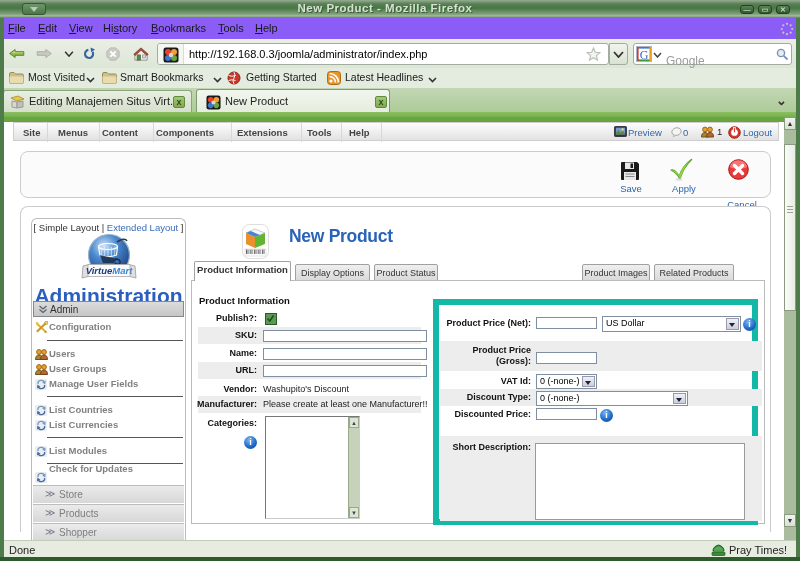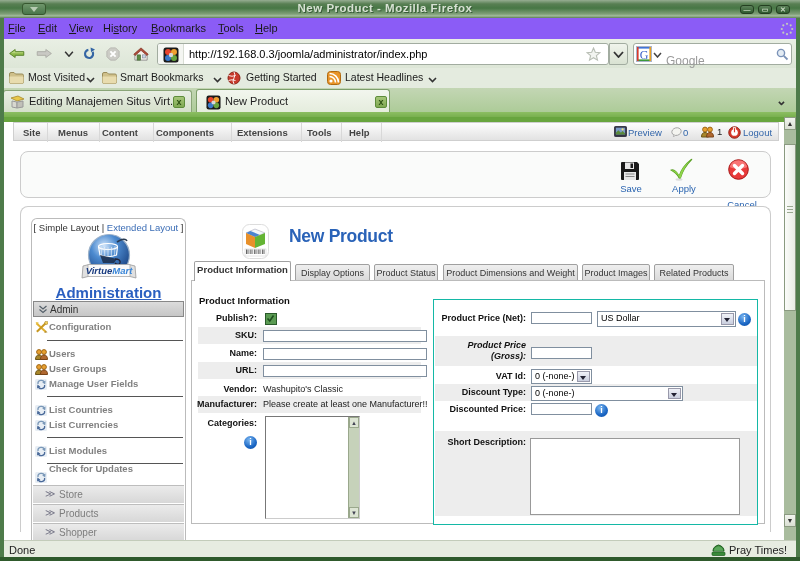--- a/index.html
+++ b/index.html
@@ -62,21 +62,21 @@
 .fval { position:absolute; font-size:9px; color:#222; }
 input.txt { position:absolute; height:12px; border:1px solid #808f9f; background:#fff; }
 .grow { position:absolute; background:#ededed; }
 
 
 .sel { position:absolute; border:1px solid #808f9f; background:#fff; font-size:9px; color:#000; line-height:13px; padding-left:3px; overflow:hidden;}
 .selarrow { position:absolute; right:1px; top:1px; bottom:1px; width:13px; background:linear-gradient(180deg,#f0f2f8,#c9cede); border:1px solid #99a; }
 .selarrow:after { content:""; position:absolute; left:2px; top:4px; border-left:3px solid transparent; border-right:3px solid transparent; border-top:4px solid #223; }
 .info { position:absolute; width:13px; height:13px; border-radius:50%; background:radial-gradient(circle at 40% 30%,#7ab6f0,#1a66c4 60%,#0c4ba0); color:#fff; font-size:9px; font-weight:bold; text-align:center; line-height:13px; }
 
-#pricepanel { left:429px; top:182px; width:325px; height:226px; border:1px solid #14b8a6; background:#fff; }
+#pricepanel { left:429px; top:182px; width:325px; height:226px; border:6px solid #14b8a6; background:#fff; }
 
 #statusbar { left:0; top:540px; width:800px; height:17px; background:#e7ece1; border-top:1px solid #c3ccba; font-size:11px; color:#222; }
 .sideborder { top:18px; width:4px; height:539px; background:#4e7b4a; }
 
 
 #sbar { left:784px; top:117px; width:12px; height:423px; background:#a9bc9e; }
 .sbtn { position:absolute; left:0; width:12px; height:13px; background:linear-gradient(180deg,#f2f4ef,#d9dfd2); border:1px solid #8a9a80; color:#333; font-size:7px; text-align:center; line-height:11px;}
 #sthumb { position:absolute; left:0; top:27px; width:12px; height:167px; background:linear-gradient(90deg,#fbfcfa,#e8ece3); border:1px solid #8a9a80; }
 </style>
 </head>
@@ -337,21 +337,21 @@
           <line x1="32.5" y1="14" x2="32.3" y2="23.8"></line>
           <line x1="36" y1="13" x2="35.6" y2="22.5"></line>
       </g>
       <path d="M21 22 L38 26 L35 30 L24 30 Z" fill="#1a2c48" opacity="0.85"></path>
       <path d="M36 26 Q42 26 41 30 Q39 33 36 30" fill="none" stroke="#223" stroke-width="1.3"></path>
       <path d="M4 33 L12 31 L11 43 L3 45 Z" fill="#e0e0e0" stroke="#999" stroke-width="0.8"></path>
       <path d="M56 33 L48 31 L49 43 L57 45 Z" fill="#e0e0e0" stroke="#999" stroke-width="0.8"></path>
       <path d="M9 31.5 L51 31.5 L51 43.5 L9 43.5 Z" fill="#fafafa" stroke="#aaa" stroke-width="0.8"></path>
       <text x="30" y="41" font-size="9.5" text-anchor="middle" font-family="Liberation Sans" font-style="italic" font-weight="bold"><tspan fill="#1a3c80">Virtue</tspan><tspan fill="#3a86d8">Mart</tspan></text>
     </svg>
-    <div class="abs" style="left:0;top:65px;width:153px;text-align:center;font-size:15px;font-weight:bold;color:#2a5fc0;text-decoration:underline;">Administration</div>
+    <div class="abs" style="left:0;top:65px;width:153px;text-align:center;font-size:21px;font-weight:bold;color:#2a5fc0;">Administration</div>
     <div id="adminbox">
         <svg style="position:absolute;left:4px;top:3px;" width="10" height="9" viewBox="0 0 10 9">
           <path d="M1.5 1 L5 4 L8.5 1 M1.5 4.5 L5 7.5 L8.5 4.5" fill="none" stroke="#55606a" stroke-width="1.2"></path>
         </svg>
         <span style="position:absolute;left:16px;top:2px;font-size:10px;font-weight:normal;color:#333;">Admin</span>
       </div>
     <svg class="sicon" style="top:102px;" viewBox="0 0 14 14" width="14" height="14">
       <path d="M1.5 2.5 L11.5 11.5" stroke="#e0b030" stroke-width="2.2"></path>
       <path d="M12 2 L2 11.5" stroke="#c89820" stroke-width="2.2"></path>
       <path d="M0.5 1 L4 1.5 L3 4 Z" fill="#e8c040"></path>
@@ -427,60 +427,59 @@
         <line x1="14" y1="25.5" x2="14" y2="30"></line>
       <line x1="16.2" y1="25.5" x2="16.2" y2="30"></line>
         <line x1="18" y1="25.5" x2="18" y2="30"></line>
         <line x1="20.4" y1="25.5" x2="20.4" y2="30"></line>
       <line x1="22" y1="25.5" x2="22" y2="30"></line>
     </g>
   </svg>
   <div class="abs jtab" id="jtabactive" style="left:190px;width:97px;">Product Information</div>
   <div class="abs jtab" style="left:291px;width:75px;">Display Options</div>
   <div class="abs jtab" style="left:370px;width:64px;">Product Status</div>
-  <div class="abs jtab" style="left:439px;width:135px;">Product Dimensions and Weight</div>
   <div class="abs jtab" style="left:578px;width:68px;">Product Images</div>
   <div class="abs jtab" style="left:650px;width:80px;">Related Products</div>
   <div class="abs" id="contentpane">
     <div class="abs" style="left:7px;top:14px;font-size:9.5px;font-weight:bold;color:#111;">Product Information</div>
     <div class="flabel" style="left:0px;top:32px;width:65px;">Publish?:</div>
     <div class="abs" style="left:73px;top:32px;width:12px;height:12px;background:#5a9a52;border:1px solid #2a5a2a;">
         <svg width="9" height="9" viewBox="0 0 9 9" style="position:absolute;left:0;top:0;">
           <path d="M1.5 4.5 L3.8 7 L7.5 1.5" fill="none" stroke="#1d4d1d" stroke-width="1.6"></path>
         </svg>
       </div>
     <div class="grow" style="left:6px;top:46px;width:223px;height:17px;"></div>
     <div class="flabel" style="left:0px;top:49px;width:65px;">SKU:</div>
     <input class="txt" style="left: 71px; top: 49px; width: 164px;">
     <div class="flabel" style="left:0px;top:67px;width:65px;">Name:</div>
     <input class="txt" style="left: 71px; top: 67px; width: 164px;">
     <div class="grow" style="left:6px;top:81px;width:223px;height:17px;"></div>
     <div class="flabel" style="left:0px;top:84px;width:65px;">URL:</div>
     <input class="txt" style="left: 71px; top: 84px; width: 164px;">
     <div class="flabel" style="left:0px;top:103px;width:65px;">Vendor:</div>
-    <div class="fval" style="left:71px;top:103px;">Washupito's Classic</div>
+    <div class="fval" style="left:71px;top:103px;">Washupito's Discount</div>
     <div class="grow" style="left:6px;top:115px;width:223px;height:17px;"></div>
     <div class="flabel" style="left:-10px;top:118px;width:75px;">Manufacturer:</div>
     <div class="fval" style="left:71px;top:118px;">Please create at least one Manufacturer!!</div>
     <div class="flabel" style="left:0px;top:137px;width:65px;">Categories:</div>
     <div class="info" style="left:52px;top:155px;">i</div>
     <div class="abs" id="catbox" style="left:73px;top:135px;width:95px;height:103px;border:1px solid #777;border-right-color:#ccc;border-bottom-color:#ccc;background:#fff;font-size:8.5px;color:#000;overflow:hidden;">
       <div class="abs" style="right:0;top:0;width:11px;height:101px;background:#c6d2ba;border-left:1px solid #9aa88c;">
         <div class="abs" style="left:0;top:0;width:10px;height:11px;background:#dde5d4;border:1px solid #9aa88c;font-size:6px;text-align:center;line-height:10px;color:#445;">▲</div>
         <div class="abs" style="left:0;bottom:0;width:10px;height:11px;background:#dde5d4;border:1px solid #9aa88c;font-size:6px;text-align:center;line-height:10px;color:#445;">▼</div>
       </div>
     </div>
   </div>
   <div class="abs" id="pricepanel">
     <div class="flabel" style="left:0px;top:13px;width:92px;">Product Price (Net):</div>
     <input class="txt" style="left: 97px; top: 12px; width: 61px;">
     <div class="sel" style="left:163px;top:11px;width:139px;height:16px;">US Dollar<span class="selarrow"></span></div>
     <div class="info" style="left:304px;top:13px;">i</div>
     <div class="grow" style="left:1px;top:36px;width:322px;height:30px;"></div>
-    <div class="flabel" style="left:0px;top:40px;width:92px;line-height:11px;font-style:italic;">Product Price<br>(Gross):</div>
+    <div class="flabel" style="left:0px;top:40px;width:92px;line-height:11px;">Product Price<br>(Gross):</div>
     <input class="txt" style="left: 97px; top: 47px; width: 61px;">
     <div class="flabel" style="left:0px;top:71px;width:92px;">VAT Id:</div>
     <div class="sel" style="left:97px;top:69px;width:61px;height:15px;">0 (-none-)<span class="selarrow"></span></div>
     <div class="grow" style="left:1px;top:84px;width:322px;height:17px;"></div>
     <div class="flabel" style="left:0px;top:87px;width:92px;">Discount Type:</div>
     <div class="sel" style="left:97px;top:86px;width:152px;height:15px;">0 (-none-)<span class="selarrow"></span></div>
     <div class="flabel" style="left:0px;top:104px;width:92px;">Discounted Price:</div>
     <input class="txt" style="left: 97px; top: 103px; width: 61px;">
     <div class="info" style="left:161px;top:104px;">i</div>
     <div class="grow" style="left:1px;top:131px;width:322px;height:85px;"></div>

